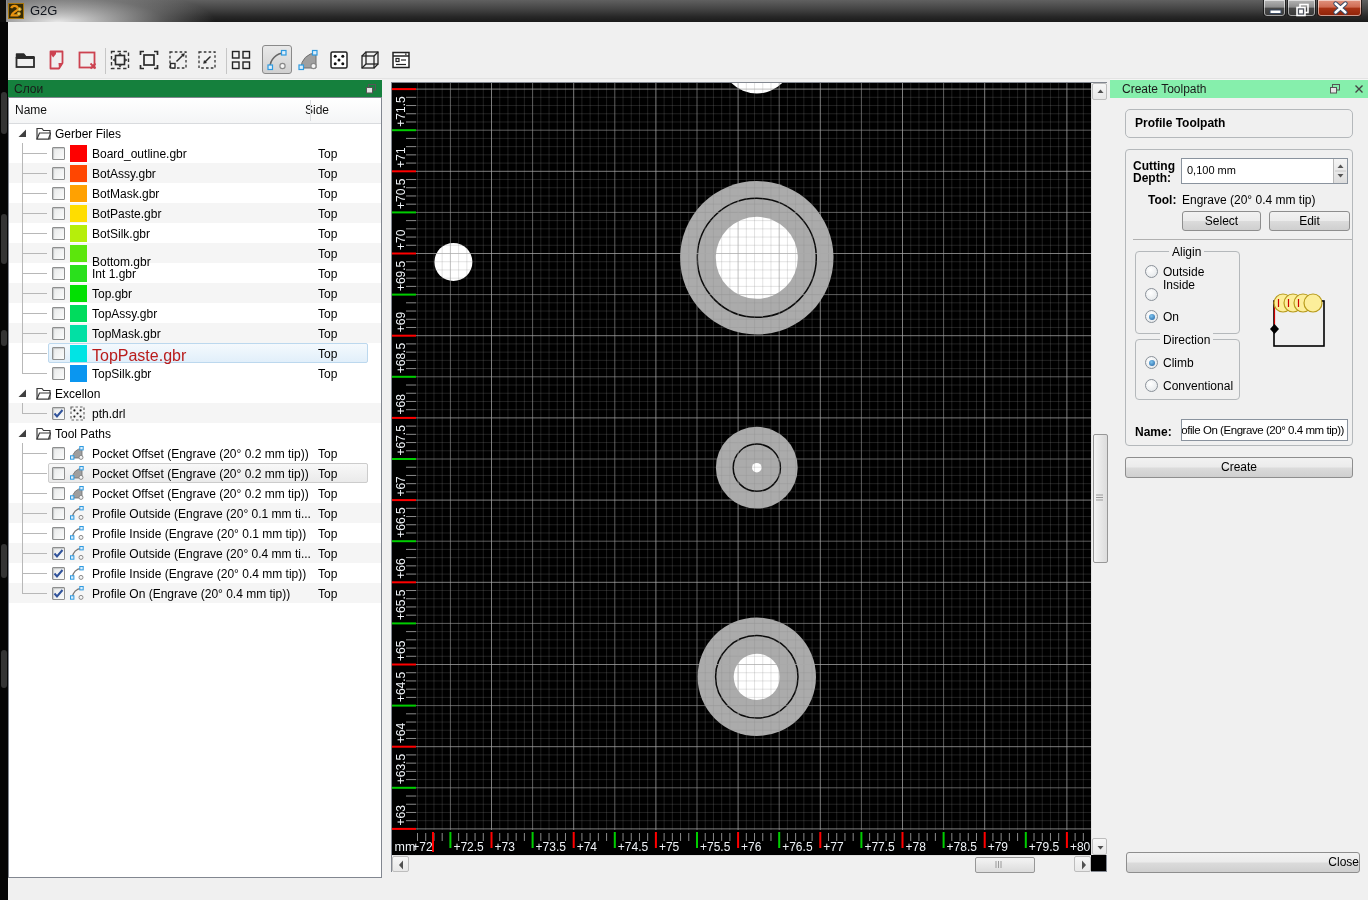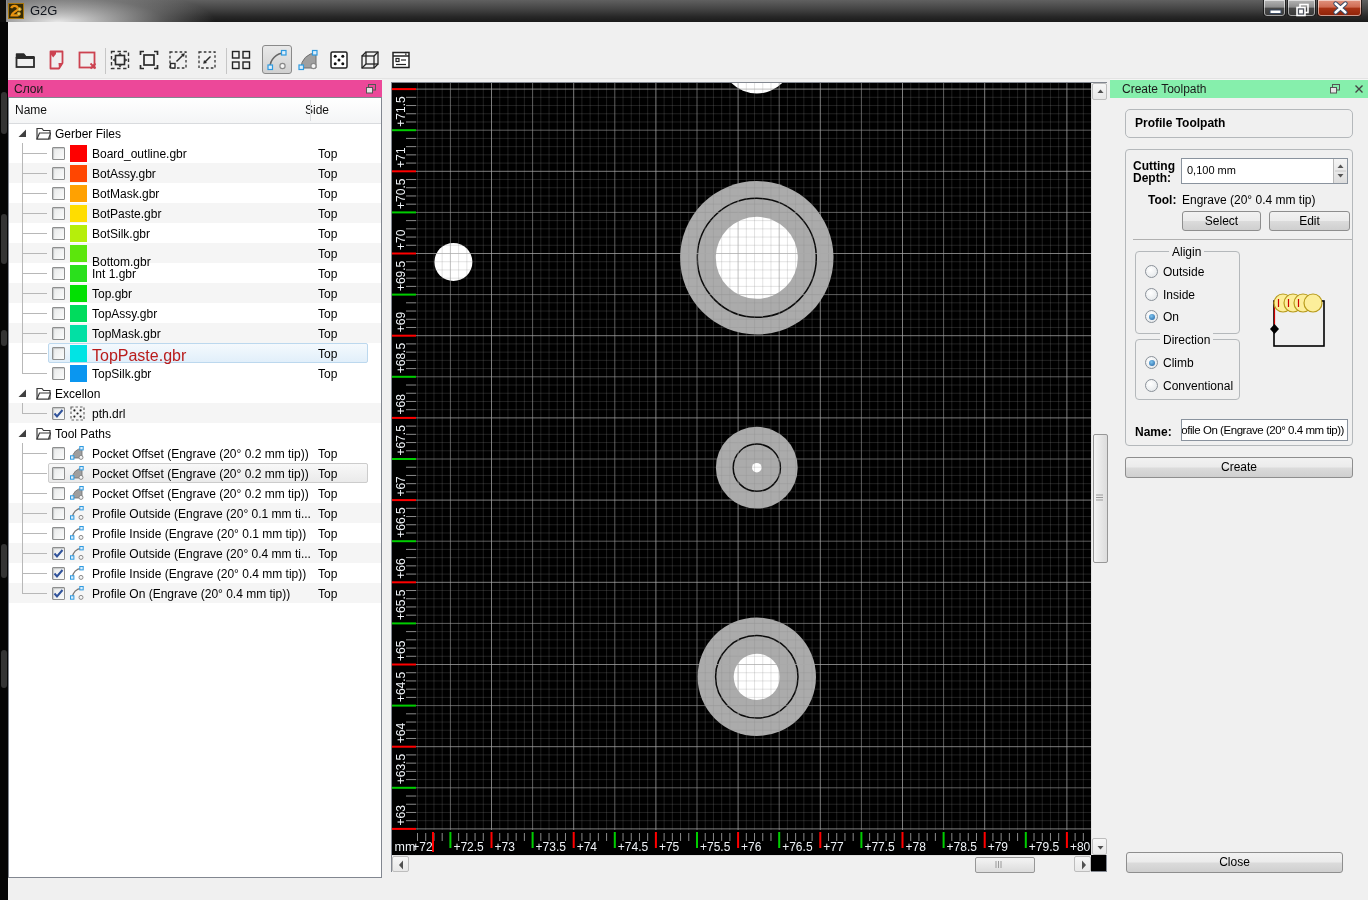--- a/index.html
+++ b/index.html
@@ -108,21 +108,21 @@
         <path d="M7 16.5 H17" stroke="#222" stroke-width="1.2"></path>
       </svg>
 </div>
 <div style="position:absolute;left:0;top:22px;width:8px;height:878px;background:#050505">
 <div style="position:absolute;left:1px;top:70px;width:6px;height:42px;background:#343434;border-radius:3px"></div>
 <div style="position:absolute;left:1px;top:192px;width:6px;height:50px;background:#343434;border-radius:3px"></div>
 <div style="position:absolute;left:1px;top:308px;width:6px;height:16px;background:#343434;border-radius:3px"></div>
 <div style="position:absolute;left:1px;top:522px;width:6px;height:34px;background:#343434;border-radius:3px"></div>
 <div style="position:absolute;left:1px;top:628px;width:6px;height:38px;background:#343434;border-radius:3px"></div>
 </div>
-<div style="position:absolute;left:8px;top:79px;width:374px;height:18px;background:#ec4899;border-top:1px solid #f5f5f5">
+<div style="position:absolute;left:8px;top:79px;width:374px;height:18px;background:#15803d;border-top:1px solid #f5f5f5">
       <span style="position:absolute;left:6px;top:2px;font-size:12px;color:#1a1a1a">Слои</span>
       <svg width="10" height="10" style="position:absolute;left:358px;top:4px">
         <rect x="2.5" y="0.5" width="7" height="5.5" fill="none" stroke="#555" stroke-width="1"></rect>
         <rect x="0.5" y="3.5" width="6" height="5.5" fill="#e4e4e4" stroke="#555" stroke-width="1"></rect>
       </svg>
     </div>
 <div style="position:absolute;left:8px;top:97px;width:374px;height:781px;background:#ffffff;border:1px solid #828790;box-sizing:border-box;overflow:hidden">
 <div style="position:absolute;left:0;top:0;width:372px;height:25px;background:linear-gradient(180deg,#ffffff,#f4f5f6);border-bottom:1px solid #d9dbde">
         <span style="position:absolute;left:6px;top:5px;font-size:12px;color:#111">Name</span>
         <span style="position:absolute;left:296px;top:5px;font-size:12px;color:#111">Side</span>
@@ -494,21 +494,21 @@
 <span style="position:absolute;left:38px;top:114px;font-size:12px;font-weight:bold;color:#000">Tool:</span>
 <span style="position:absolute;left:72px;top:114px;font-size:12px;color:#000">Engrave (20° 0.4 mm tip)</span>
 <div style="position:absolute;height:20px;box-sizing:border-box;border:1px solid #8e8e8e;border-radius:3px;background:linear-gradient(180deg,#f2f2f2 0%,#ebebeb 48%,#dbdbdb 52%,#cfcfcf 100%);font-size:12px;color:#000;text-align:center;line-height:18px;left:72px;top:132px;width:79px">Select</div>
 <div style="position:absolute;height:20px;box-sizing:border-box;border:1px solid #8e8e8e;border-radius:3px;background:linear-gradient(180deg,#f2f2f2 0%,#ebebeb 48%,#dbdbdb 52%,#cfcfcf 100%);font-size:12px;color:#000;text-align:center;line-height:18px;left:159px;top:132px;width:81px">Edit</div>
 <div style="position:absolute;left:23px;top:160px;width:219px;height:1px;background:#b0b0b0"></div>
 <div style="position:absolute;left:25px;top:172px;width:105px;height:83px;border:1px solid #b4b8bb;border-radius:4px;box-sizing:border-box"></div>
 <span style="position:absolute;left:59px;top:166px;font-size:12px;color:#000;background:#f0f0f0;padding:0 3px">Aligin</span>
 <div style="position:absolute;left:35px;top:186.0px;width:13px;height:13px;border-radius:50%;box-sizing:border-box;border:1px solid #8a9199;background:radial-gradient(circle at 40% 35%,#ffffff,#dfe3e6)"></div>
       <span style="position:absolute;left:53px;top:186px;font-size:12px">Outside</span>
 <div style="position:absolute;left:35px;top:208.9px;width:13px;height:13px;border-radius:50%;box-sizing:border-box;border:1px solid #8a9199;background:radial-gradient(circle at 40% 35%,#ffffff,#dfe3e6)"></div>
-      <span style="position:absolute;left:53px;top:209px;font-size:12px">Inside</span>
+      <span style="position:absolute;left:53px;top:199px;font-size:12px">Inside</span>
 <div style="position:absolute;left:35px;top:231.3px;width:13px;height:13px;border-radius:50%;box-sizing:border-box;border:1px solid #8a9199;background:radial-gradient(circle at 40% 35%,#ffffff,#dfe3e6)"></div>
       <div style="position:absolute;left:38.5px;top:234.8px;width:6px;height:6px;border-radius:50%;background:radial-gradient(circle at 40% 35%,#7ec4ef,#1f5f9f)"></div>
       <span style="position:absolute;left:53px;top:231px;font-size:12px">On</span>
 <div style="position:absolute;left:25px;top:260px;width:105px;height:61px;border:1px solid #b4b8bb;border-radius:4px;box-sizing:border-box"></div>
 <span style="position:absolute;left:50px;top:254px;font-size:12px;color:#000;background:#f0f0f0;padding:0 3px">Direction</span>
 <div style="position:absolute;left:35px;top:277.1px;width:13px;height:13px;border-radius:50%;box-sizing:border-box;border:1px solid #8a9199;background:radial-gradient(circle at 40% 35%,#ffffff,#dfe3e6)"></div>
       <div style="position:absolute;left:38.5px;top:280.6px;width:6px;height:6px;border-radius:50%;background:radial-gradient(circle at 40% 35%,#7ec4ef,#1f5f9f)"></div>
       <span style="position:absolute;left:53px;top:277px;font-size:12px">Climb</span>
 <div style="position:absolute;left:35px;top:299.9px;width:13px;height:13px;border-radius:50%;box-sizing:border-box;border:1px solid #8a9199;background:radial-gradient(circle at 40% 35%,#ffffff,#dfe3e6)"></div>
       <span style="position:absolute;left:53px;top:300px;font-size:12px">Conventional</span>
@@ -520,14 +520,14 @@
         <circle cx="41" cy="13" r="9" fill="#fcee9a" stroke="#b89b1b" stroke-width="1.2"></circle>
         <circle cx="51" cy="13" r="9" fill="#fcee9a" stroke="#b89b1b" stroke-width="1.2"></circle>
         <path d="M16.5 9 V17 M26.5 9 V17 M36.5 9 V17" stroke="#cc0000" stroke-width="1.2"></path>
         <path d="M12.5 34 l4.5 5 l-4.5 5 l-4.5 -5 Z" fill="#000"></path>
       </svg>
 <span style="position:absolute;left:25px;top:346px;font-size:12px;font-weight:bold;color:#000">Name:</span>
 <div style="position:absolute;left:71px;top:340px;width:167px;height:22px;background:#fff;border:1px solid #8a939e;box-sizing:border-box;overflow:hidden">
         <div style="position:absolute;right:3px;top:4px;font-size:11.5px;letter-spacing:-0.45px;color:#000;white-space:nowrap">Profile On (Engrave (20° 0.4 mm tip))</div>
       </div>
 <div style="position:absolute;height:20px;box-sizing:border-box;border:1px solid #8e8e8e;border-radius:3px;background:linear-gradient(180deg,#f2f2f2 0%,#ebebeb 48%,#dbdbdb 52%,#cfcfcf 100%);font-size:12px;color:#000;text-align:center;line-height:18px;left:15px;top:378px;width:228px;height:21px;line-height:19px">Create</div>
-<div style="position:absolute;height:20px;box-sizing:border-box;border:1px solid #8e8e8e;border-radius:3px;background:linear-gradient(180deg,#f2f2f2 0%,#ebebeb 48%,#dbdbdb 52%,#cfcfcf 100%);font-size:12px;color:#000;text-align:center;line-height:18px;left:16px;top:773px;width:217px;height:21px;line-height:19px">Close</div>
+<div style="position:absolute;height:20px;box-sizing:border-box;border:1px solid #8e8e8e;border-radius:3px;background:linear-gradient(180deg,#f2f2f2 0%,#ebebeb 48%,#dbdbdb 52%,#cfcfcf 100%);font-size:12px;color:#000;text-align:right;line-height:18px;left:16px;top:773px;width:234px;height:21px;line-height:19px">Close</div>
 </div>
 </div>
 </body></html>

